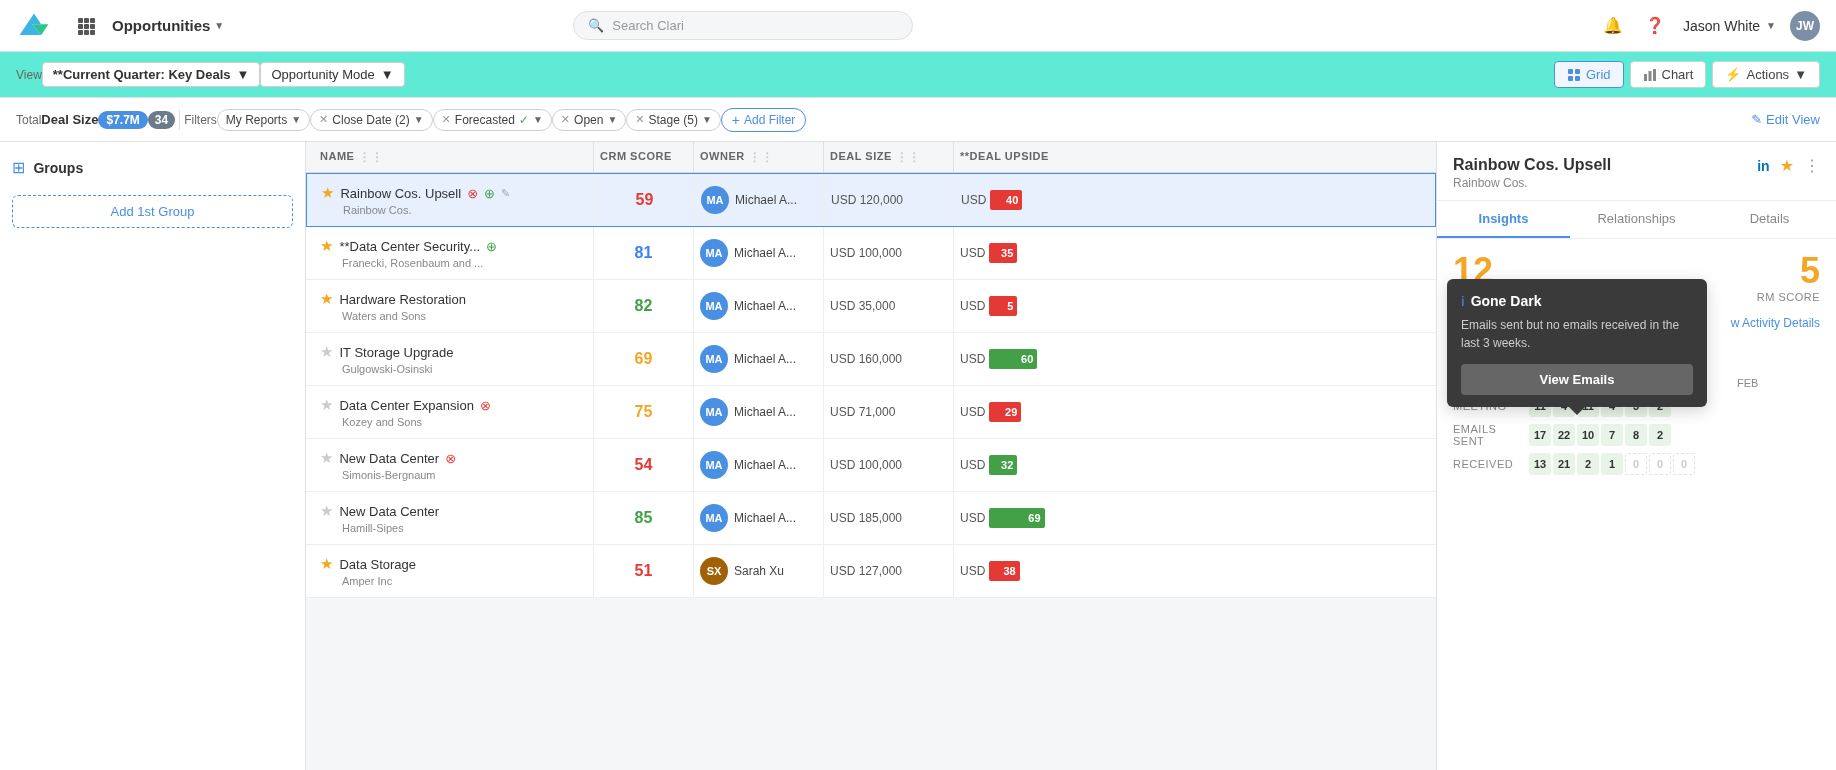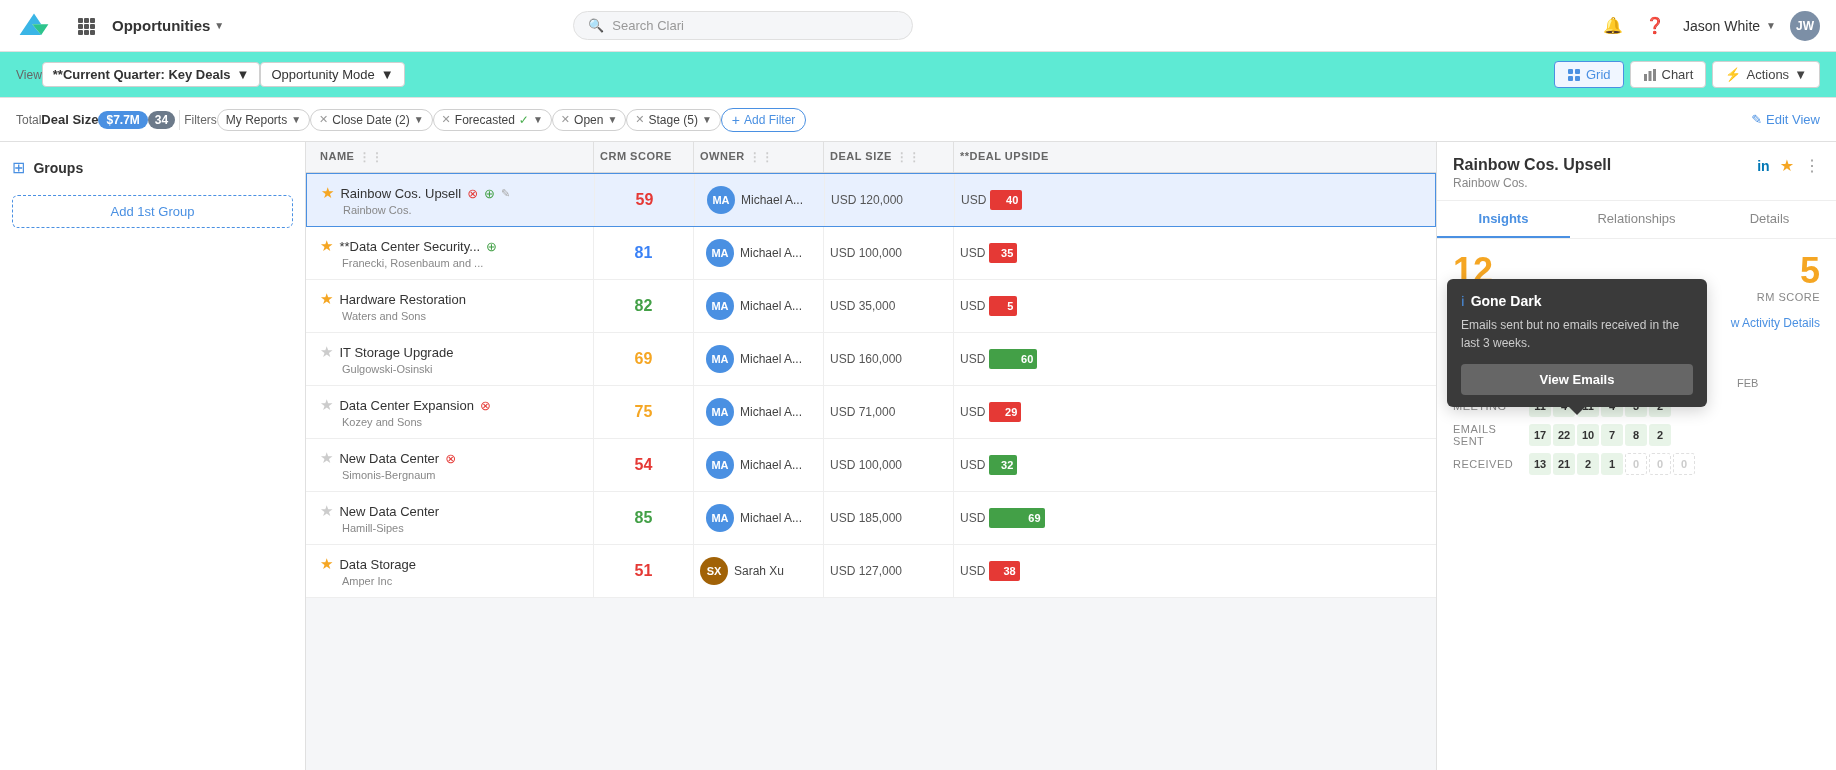--- a/index.html
+++ b/index.html
@@ -161,21 +161,21 @@
 
     
     .score-cell { justify-content: center; font-size: 16px; font-weight: 700; }
 
     
     .owner-avatar {
       width: 28px; height: 28px; border-radius: 50%;
       display: flex; align-items: center; justify-content: center;
       color: #fff; font-size: 11px; font-weight: 700;
     }
-    .av-blue { background: #4a90e2; margin-left: 6px; }
+    .av-blue { background: #4a90e2; }
     .av-teal { background: #a16207; }
     .owner-name { font-size: 12px; color: #444; }
 
     
     .deal-size-cell { font-size: 12px; color: #555; }
 
     
     .upside-cell { display: flex; align-items: center; gap: 4px; }
     .upside-currency { font-size: 12px; color: #555; }
     .upside-bar { height: 20px; border-radius: 2px; display: flex; align-items: center; justify-content: flex-end; padding-right: 4px; font-size: 11px; font-weight: 600; color: #fff; min-width: 28px; }

